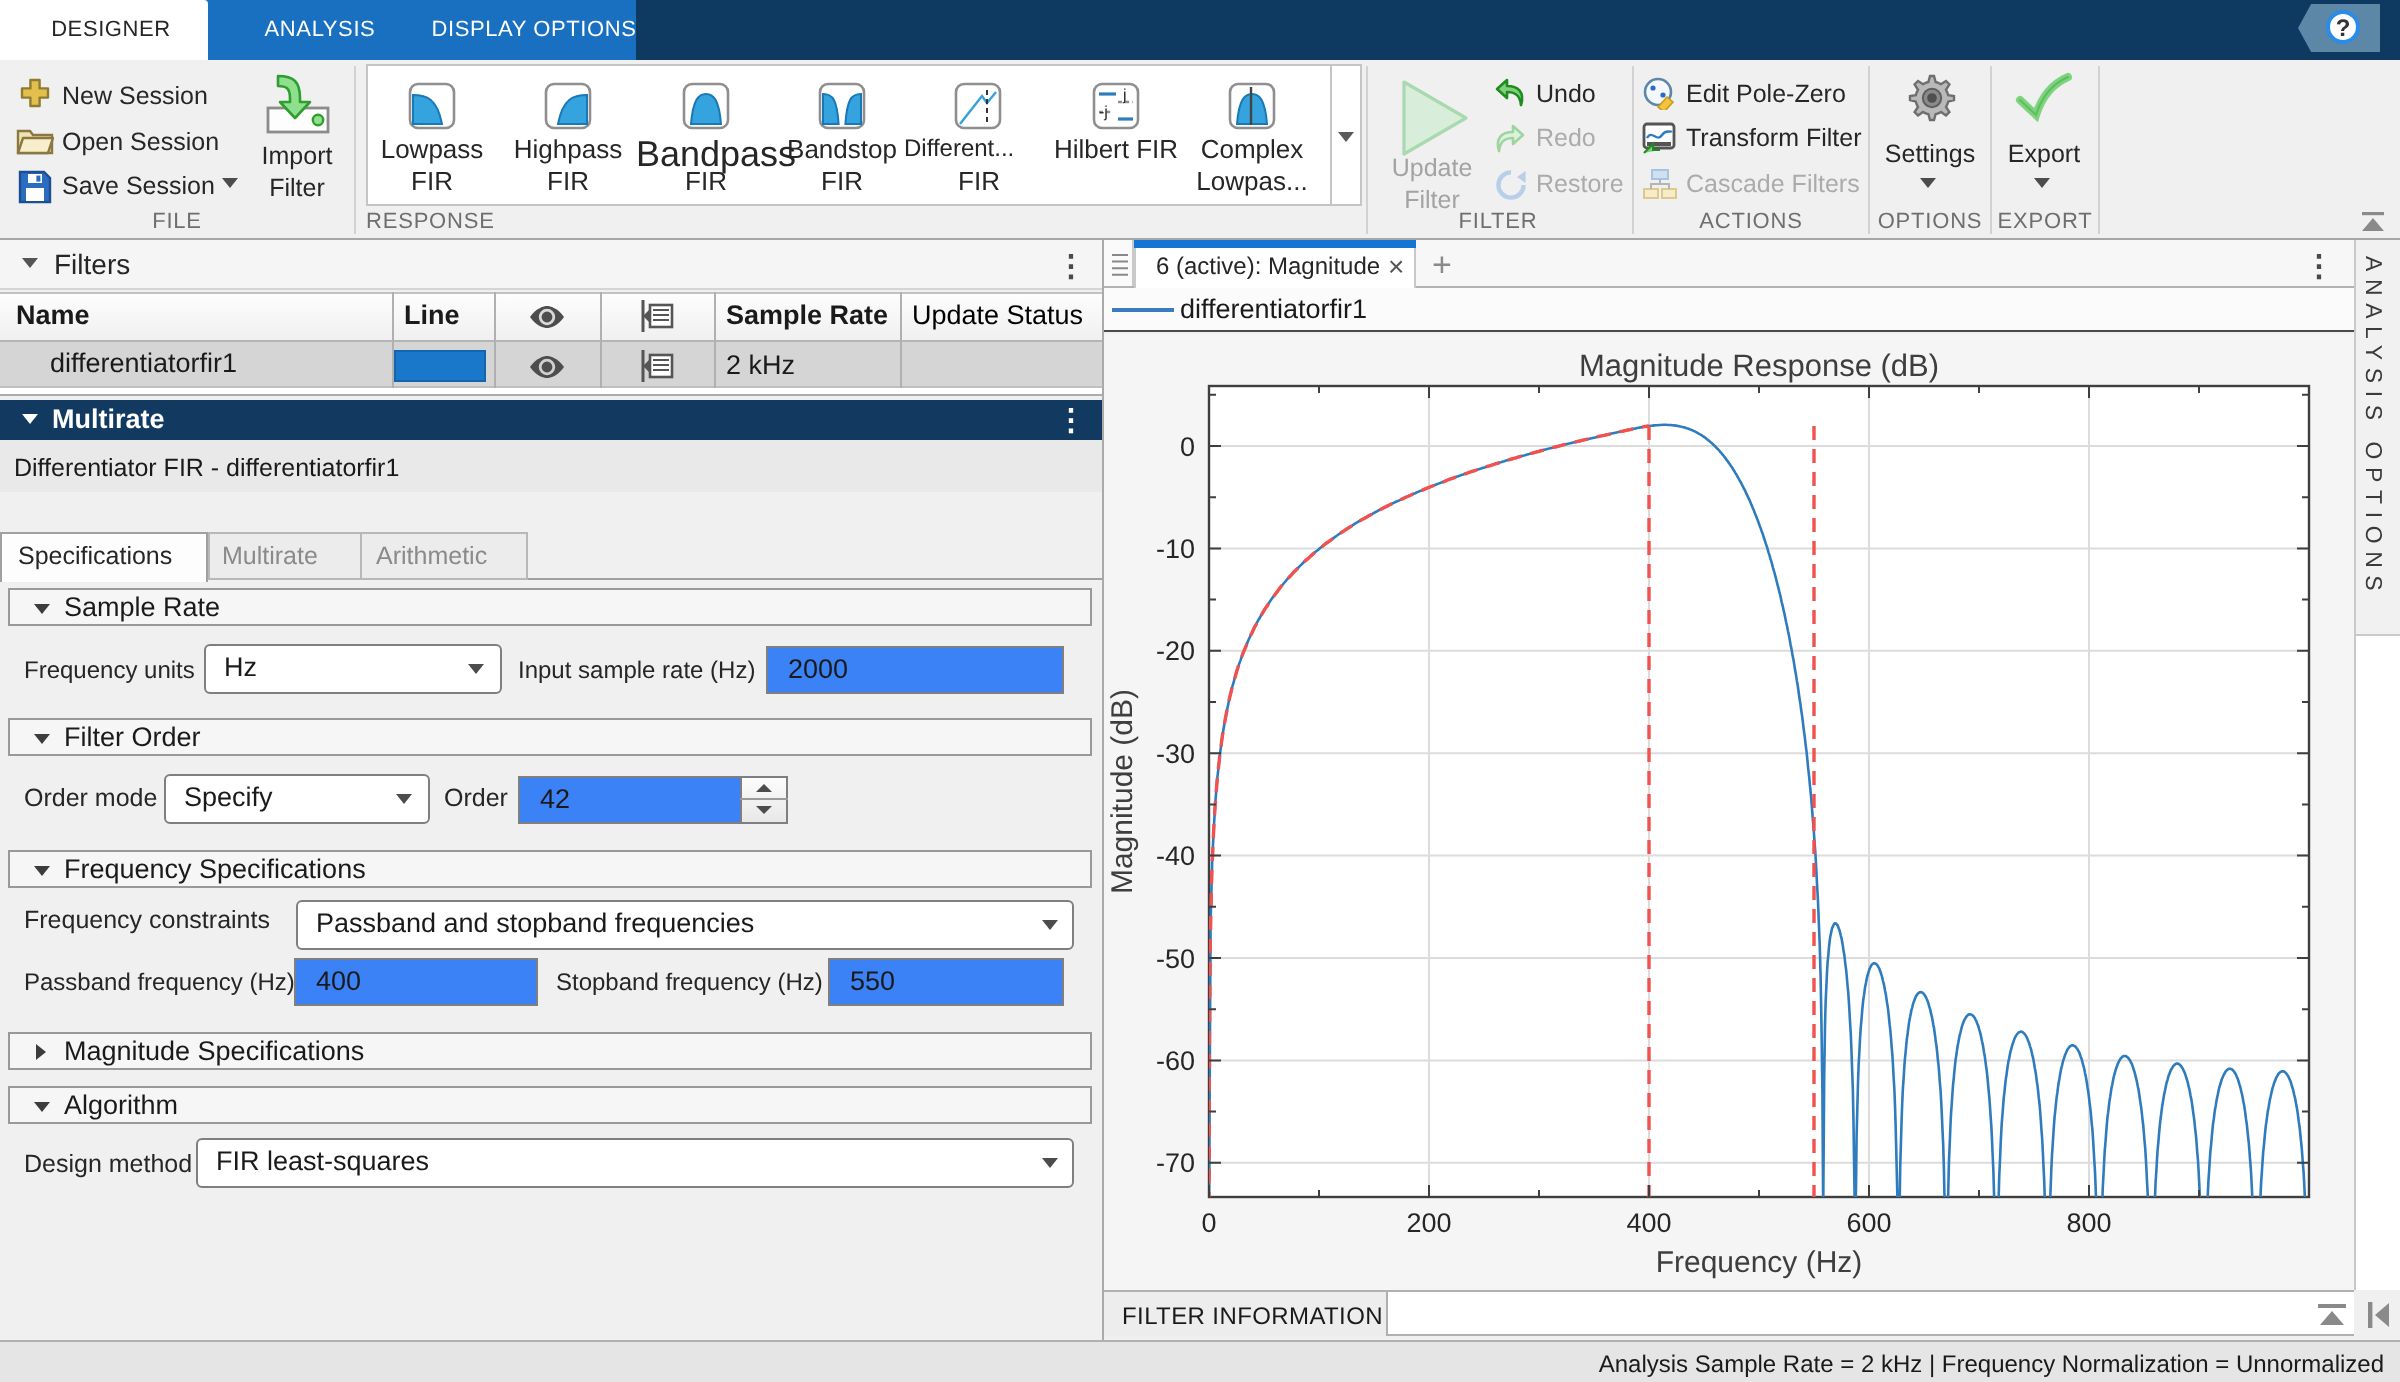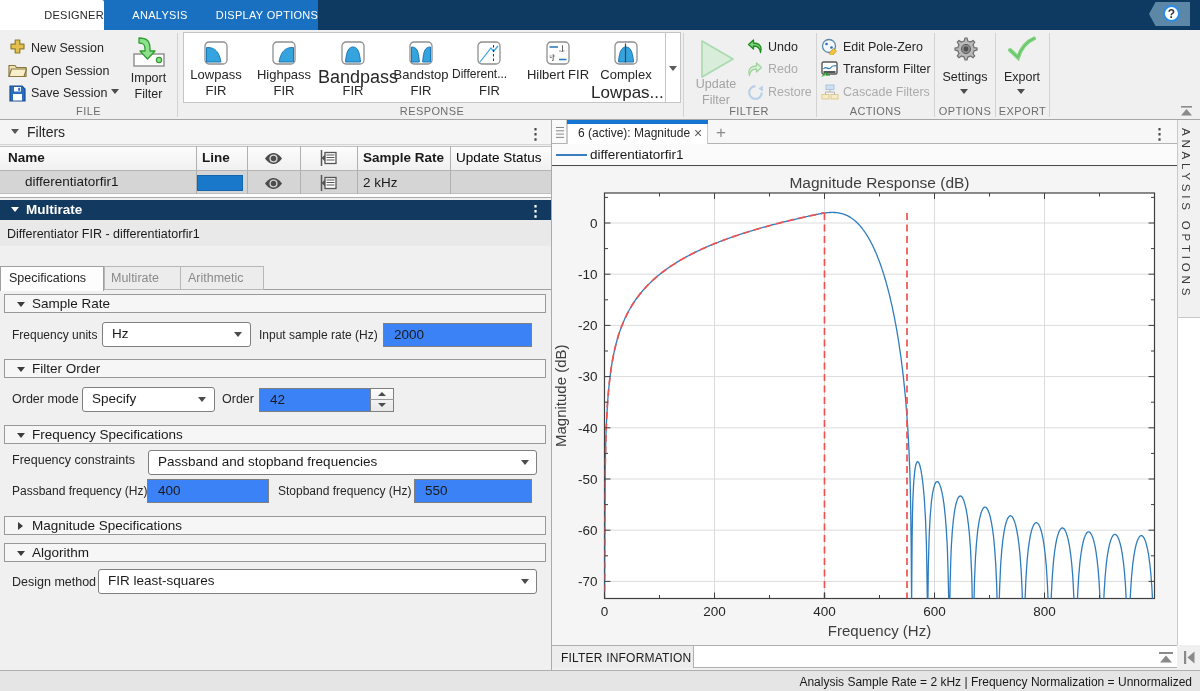--- a/index.html
+++ b/index.html
@@ -14,21 +14,21 @@
 .sech .t{position:absolute;left:27px;top:1px;font-size:13.5px;color:#1a1a1a}
 .tri-d{position:absolute;width:0;height:0;border-left:4.5px solid transparent;border-right:4.5px solid transparent;border-top:5.5px solid #3c3c3c;left:12px;top:7px}
 .tri-r{position:absolute;width:0;height:0;border-top:4.5px solid transparent;border-bottom:4.5px solid transparent;border-left:5.5px solid #3c3c3c;left:13px;top:5px}
 .dots{font-size:15px;color:#4a4a4a;font-weight:bold;line-height:1}
 </style></head><body>
 
 <div class="ab" style="left:0;top:0;width:1200px;height:30px;background:#0e3a62"></div>
 <div class="ab" style="left:0;top:0;width:318px;height:30px;background:#1a70c0"></div>
 <div class="ab" style="left:0;top:0;width:10px;height:30px;background:#fff"></div>
 <div class="ab" style="left:7px;top:0;width:97px;height:30px;background:#fff;border-radius:2px 2px 0 0"></div>
-<div class="ab" style="left:7px;top:9px;width:97px;text-align:right;font-size:11px;color:#262626;letter-spacing:.3px">DESIGNER</div>
+<div class="ab" style="left:7px;top:9px;width:97px;text-align:center;font-size:11px;color:#262626;letter-spacing:.3px">DESIGNER</div>
 <div class="ab" style="left:104px;top:9px;width:112px;text-align:center;font-size:11px;color:#fff;letter-spacing:.3px">ANALYSIS</div>
 <div class="ab" style="left:211px;top:9px;width:112px;text-align:center;font-size:11px;color:#fff;letter-spacing:.3px;white-space:nowrap">DISPLAY OPTIONS</div>
 <div class="ab" style="left:1149px;top:2px;width:41px;height:24px;background:#5d87a7;clip-path:polygon(16% 0,100% 0,100% 100%,16% 100%,0 50%)"></div>
 <div class="ab" style="left:1163px;top:5px;width:17px;height:17px;background:#fff;border:2px solid #2a8ce8;border-radius:50%;"></div>
 <div class="ab" style="left:1163px;top:7px;width:17px;text-align:center;font-size:12px;font-weight:bold;color:#333">?</div>
 
 <div class="ab" style="left:0;top:30px;width:1200px;height:90px;background:#f0f0f0;border-bottom:1px solid #a6a6a6"></div>
 <div class="ab" style="left:177px;top:33px;width:1px;height:84px;background:#d2d2d2"></div>
 <div class="ab" style="left:816px;top:33px;width:1px;height:84px;background:#d2d2d2"></div>
 <div class="ab" style="left:934px;top:33px;width:1px;height:84px;background:#d2d2d2"></div>
@@ -57,21 +57,21 @@
     <rect x="3" y="17" width="30" height="12" fill="#fdfdfd" stroke="#8c8c8c" stroke-width="1.4"></rect>
     <path d="M8 1 C16 1 19 4 19 12 L19 14 L24 14 L16.5 22 L9 14 L14 14 L14 12 C14 7 12 6 8 6 Z" fill="#8ee08e" stroke="#2f9e2f" stroke-width="1.3" stroke-linejoin="round"></path>
     <circle cx="28" cy="23" r="2.6" fill="#8ee08e" stroke="#2f9e2f" stroke-width="1.2"></circle>
   </svg>
 <div class="lbl ab" style="left:113px;top:71px;width:71px;text-align:center">Import</div>
 <div class="lbl ab" style="left:113px;top:87px;width:71px;text-align:center">Filter</div>
 
 <div class="ab" style="left:183px;top:32px;width:483px;height:71px;background:#fff;border:1px solid #c5c5c5"></div>
 <div class="ab" style="left:666px;top:32px;width:15px;height:71px;background:#fff;border:1px solid #c5c5c5;border-left:none"></div>
 <div class="carD" style="left:669px;top:66px;border-left-width:4px;border-right-width:4px;border-top-color:#5a5a5a"></div>
-<div class="glbl ab" style="left:183px;top:105px;width:498px;text-align:center">RESPONSE</div>
+<div class="glbl ab" style="left:183px;top:105px;width:498px;">RESPONSE</div>
 
 <svg class="ab" style="left:204px;top:41px" width="24" height="24" viewBox="0 0 24 24">
     <rect x="1" y="1" width="22" height="22" rx="4" fill="#fff" stroke="#8f8f8f" stroke-width="1.3"></rect>
     <path d="M2.5 21 L2.5 6.5 C9 6.5 14.5 8 17 21 Z" fill="#35a3dd" stroke="#1b78b6" stroke-width="1"></path>
   </svg>
 <svg class="ab" style="left:272px;top:41px" width="24" height="24" viewBox="0 0 24 24">
     <rect x="1" y="1" width="22" height="22" rx="4" fill="#fff" stroke="#8f8f8f" stroke-width="1.3"></rect>
     <path d="M21.5 21 L21.5 6.5 C15 6.5 9.5 8 7 21 Z" fill="#35a3dd" stroke="#1b78b6" stroke-width="1"></path>
   </svg>
 <svg class="ab" style="left:341px;top:41px" width="24" height="24" viewBox="0 0 24 24">
@@ -107,21 +107,21 @@
 <div class="lbl ab" style="left:249px;top:67px;width:70px;text-align:center;font-size:13px">Highpass</div>
 <div class="lbl ab" style="left:249px;top:83px;width:70px;text-align:center;font-size:13px">FIR</div>
 <div class="lbl ab" style="left:318px;top:67px;width:70px;text-align:right;font-size:18px">Bandpass</div>
 <div class="lbl ab" style="left:318px;top:83px;width:70px;text-align:center;font-size:13px">FIR</div>
 <div class="lbl ab" style="left:386px;top:67px;width:70px;text-align:center;font-size:13px">Bandstop</div>
 <div class="lbl ab" style="left:386px;top:83px;width:70px;text-align:center;font-size:13px">FIR</div>
 <div class="lbl ab" style="left:452px;top:67px;width:75px;text-align:left;font-size:12px">Different...</div>
 <div class="lbl ab" style="left:452px;top:83px;width:75px;text-align:center;font-size:13px">FIR</div>
 <div class="lbl ab" style="left:521px;top:67px;width:74px;text-align:center;font-size:13px">Hilbert FIR</div>
 <div class="lbl ab" style="left:591px;top:67px;width:70px;text-align:center;font-size:13px">Complex</div>
-<div class="lbl ab" style="left:591px;top:83px;width:70px;text-align:center;font-size:17px">Lowpas...</div>
+<div class="lbl ab" style="left:591px;top:83px;width:70px;text-align:center;font-size:13px">Lowpas...</div>
 <div class="ab" style="left:683px;top:33px;width:1px;height:84px;background:#d2d2d2"></div>
 
 <svg class="ab" style="left:700px;top:39px" width="36" height="40" viewBox="0 0 36 40">
     <path d="M2 2 L33 20 L2 38 Z" fill="#d9eeda" stroke="#a9d9ae" stroke-width="1.6" stroke-linejoin="round"></path>
   </svg>
 <div class="lbl ab" style="left:681px;top:77px;width:70px;text-align:center;color:#a3a3a3">Update</div>
 <div class="lbl ab" style="left:681px;top:93px;width:70px;text-align:center;color:#a3a3a3">Filter</div>
 <svg class="ab" style="left:746px;top:38px" width="18" height="18" viewBox="0 0 18 18">
     <path d="M7.5 2 L2.5 6.5 L7.5 11 L7.5 8 C11.5 8 14 9.5 14.5 14.5 C16.5 8 13 5 7.5 5 Z" fill="#7ed07e" stroke="#1f8c1f" stroke-width="1.3" stroke-linejoin="round"></path>
   </svg>

